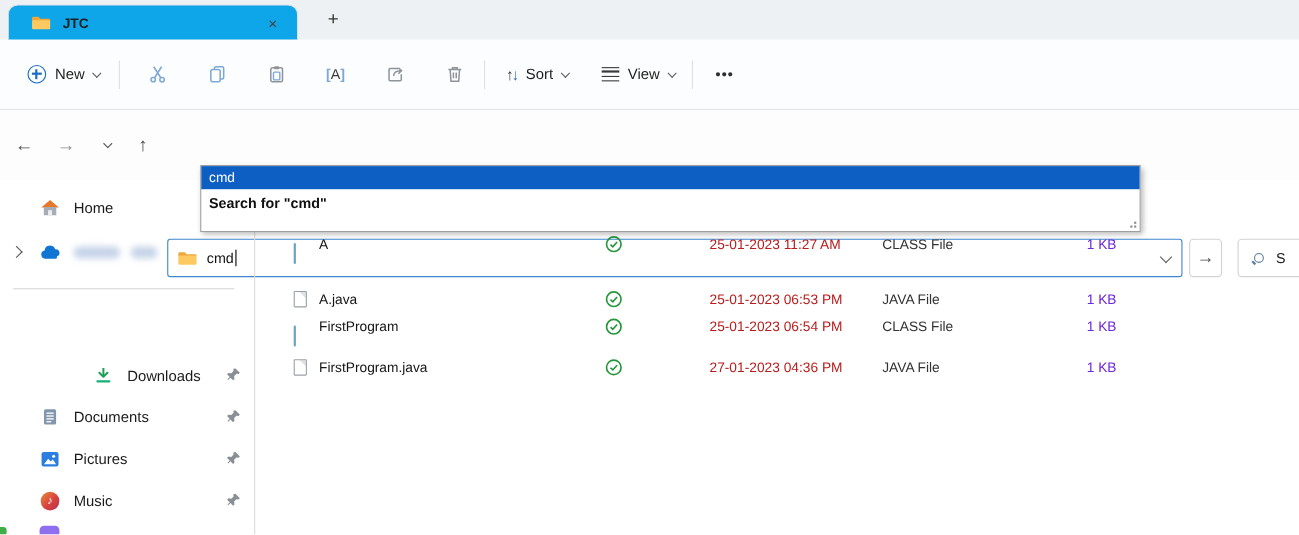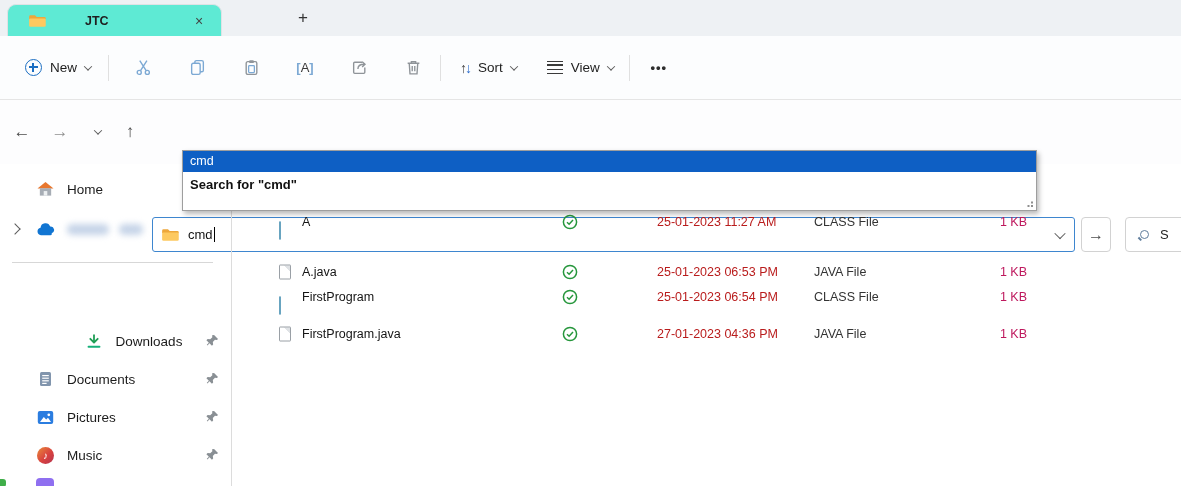--- a/index.html
+++ b/index.html
@@ -1,23 +1,23 @@
 <!DOCTYPE html>
 <html style="--accent: #0e5fc4; --address-border: #3e86cf; --check-green: #26963c; --icon-blue: #7ca9d4; --icon-gray: #8f9499; --folder-dark: #eda73b; --folder-light: #fdc960;"><head>
 <meta charset="utf-8">
 <style>
   * { box-sizing: border-box; font-family: "Liberation Sans", sans-serif; margin: 0; padding: 0; }
   html,body { background:#fff; }
   .window { position:relative; width:1181px; height:486px; background:#fff; overflow:hidden; }
 
   
   .tabbar { position:relative; height:36px; background:#eef1f4; }
-  .tab { position:absolute; left:7px; top:4px; width:215px; height:32px; background:#5eead4;
+  .tab { position:absolute; left:7px; top:4px; width:264px; height:32px; background:#0ea5e9;
          border:1px solid #dfe2e5; border-bottom:none; border-radius:9px 9px 0 0;
-         display:flex; align-items:center; padding:0 12px 0 20px;gap:28px; }
+         display:flex; align-items:center; padding:0 12px 0 20px; }
   .tab-title { font-size:12.5px; font-weight:700; color:#1f1f1f; margin-left:11px; }
   .tab-close { margin-left:auto; font-size:14px; color:#444; width:20px; text-align:center; cursor:default; }
   .newtab-btn { position:absolute; left:290px; top:6px; width:26px; height:24px; display:flex;
                 align-items:center; justify-content:center; font-size:17px; color:#333; }
 
   
   .toolbar { height:64px; background:#fcfdfe; border-bottom:1px solid #e5e5e5;
              display:flex; align-items:center; padding-left:16px; }
   .tb-btn { display:flex; align-items:center; gap:8px; height:38px; border-radius:4px; padding:0 9px;
             font-size:13.5px; color:#1e1e1e; }
@@ -65,21 +65,21 @@
   
   .dropdown { position:absolute; left:182px; top:150px; width:855px; height:61px; background:#fff;
               border:1px solid #9e9e9e; box-shadow:2px 3px 5px rgba(0,0,0,.28); z-index:40; }
   .dd-sel { height:21px; background:var(--accent); color:#fff; font-size:12.5px; padding:2.5px 7px; }
   .dd-search { font-size:13px; font-weight:700; color:#101010; padding:5px 7px; }
   .dd-grip { position:absolute; right:1px; bottom:1px; width:10px; height:10px; }
   .dd-grip::after{ content:""; position:absolute; right:2px; bottom:2px; width:2px; height:2px;
                    background:#8f8f8f; box-shadow:-3.5px 0 0 #8f8f8f, 0 -3.5px 0 #8f8f8f; }
 
   
-  .content { position:absolute; top:164px; left:0; right:0; bottom:0; display:flex;gap:12px; }
+  .content { position:absolute; top:164px; left:0; right:0; bottom:0; display:flex; }
   .sidebar { position:relative; width:232px; border-right:1px solid #dcdcdc; }
   .side-item { position:absolute; left:0; width:100%; height:30px; display:flex; align-items:center; }
   .side-label { font-size:13.5px; color:#1b1b1b; margin-left:12px; }
   .side-icon { width:19px; height:18px; margin-left:36px; display:flex; align-items:center; justify-content:center; }
   .pin { position:absolute; right:12px; top:8px; }
   .expander { position:absolute; left:11px; width:8px; height:8px; border-right:1.3px solid #5c5c5c;
               border-top:1.3px solid #5c5c5c; transform:rotate(45deg); top:11px; }
   .side-sep { position:absolute; left:12px; right:18px; top:98px; height:1px; background:#d7d7d7; }
   .blur-smudge { height:11px; border-radius:5px; background:#c6d4e8; filter:blur(3px); display:inline-block; }
   .music-circle { width:17px; height:17px; border-radius:50%;
@@ -92,21 +92,21 @@
 
   
   .main { position:relative; flex:1; }
   .file-row { position:absolute; left:0; width:100%; height:36px; }
   .file-row > * { position:absolute; top:50%; transform:translateY(-50%); }
   .f-icon { left:35px; }
   .f-name { left:58px; font-size:12.5px; color:#141414; }
   .f-status { left:318px; width:16px; height:16px; }
   .f-date { left:413px; font-size:12.5px; color:#b91c1c; }
   .f-type { left:570px; font-size:12.5px; color:#333; }
-  .f-size { left:690px; width:93px; text-align:right; font-size:12.5px; color:#be185d; }
+  .f-size { left:690px; width:93px; text-align:right; font-size:12.5px; color:#6d28d9; }
   .class-icon { width:13px; height:15px; border:1px solid #68a4c0; border-radius:1px;
                 background:linear-gradient(180deg,#eef8fb,#9ccfe2); position:relative; overflow:hidden; }
   .class-icon::before{ content:""; position:absolute; top:0; left:0; right:0; height:3px; background:#9fb3bd; }
   .class-icon::after{ content:""; position:absolute; left:2px; right:2px; top:5.5px; height:7px;
                 background:repeating-linear-gradient(#74aec9 0 1px, transparent 1px 3.2px); }
   .java-icon { width:12px; height:15px; border:1px solid #9aa0a6; border-radius:1px;
                background:linear-gradient(225deg,#dfe2e5 0 4px,#fff 4px); }
 
   svg { display:block; }
 </style>

